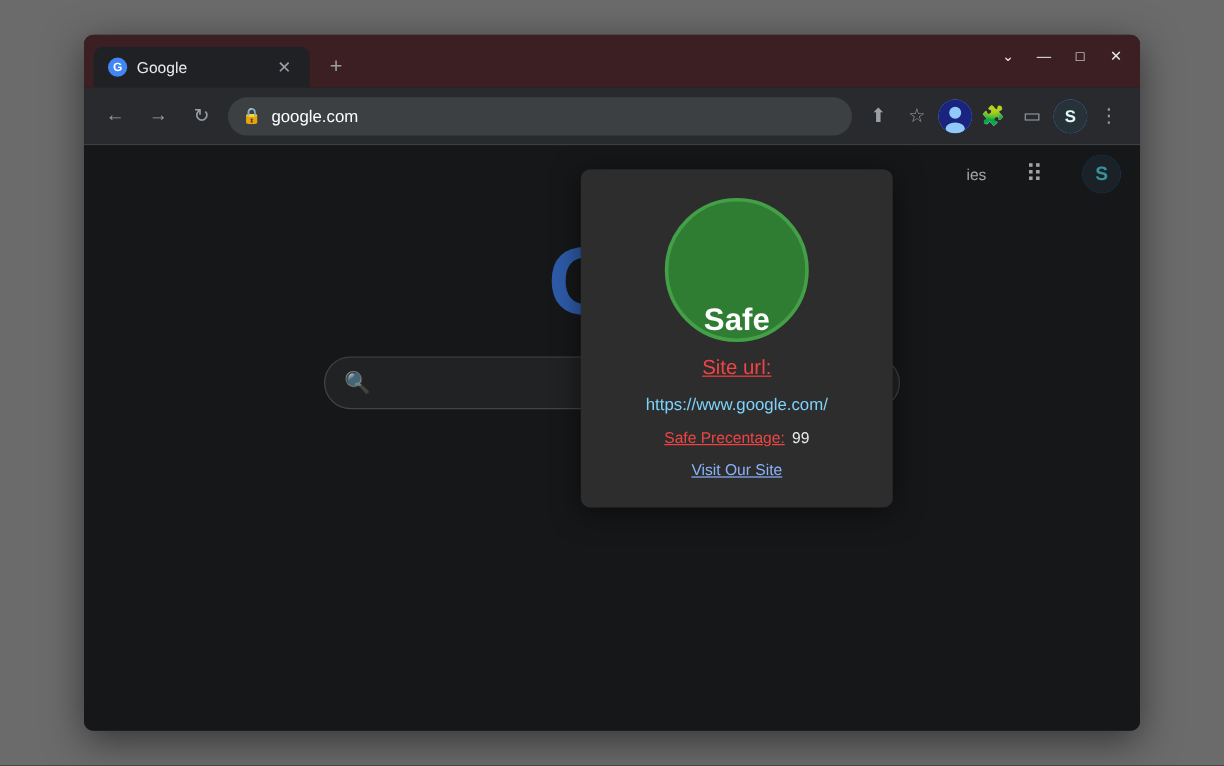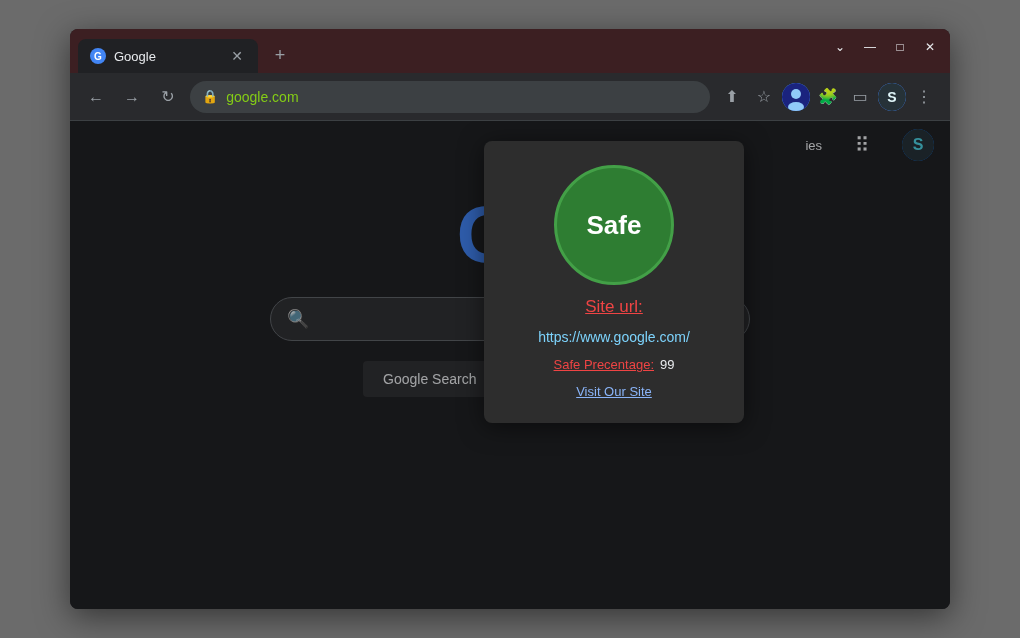--- a/index.html
+++ b/index.html
@@ -155,21 +155,21 @@
       padding: 0 12px;
       gap: 8px;
     }
 
     .lock-icon {
       color: #9aa0a6;
       font-size: 13px;
     }
 
     .address-text {
-      color: #84cc16;
+      color: #ffffff;
       font-size: 14px;
     }
 
     .toolbar-icons {
       display: flex;
       align-items: center;
       gap: 4px;
     }
 
     .toolbar-icon {
@@ -338,21 +338,21 @@
       gap: 12px;
       box-shadow: 0 4px 24px rgba(0,0,0,0.5);
     }
 
     .safe-circle {
       width: 120px;
       height: 120px;
       border-radius: 50%;
       background: #2e7d32;
       display: flex;
-      align-items: center;
+      align-items: flex-end;
       justify-content: center;
       border: 3px solid #43a047;
     }
 
     .safe-text {
       color: white;
       font-size: 26px;
       font-weight: bold;
     }
 
@@ -455,24 +455,20 @@
     </div>
 
     <div class="search-container">
       <div class="search-box">
         <span class="search-icon">🔍</span>
         <span class="search-input-fake"></span>
         <span class="mic-icon">🎤</span>
       </div>
     </div>
 
-    <div class="button-row">
-      <button class="google-btn">Google Search</button>
-      <button class="google-btn">I'm Feeling Lucky</button>
-    </div>
 
 
     <div class="popup-overlay"></div>
 
     <div class="safe-popup">
       <div class="safe-circle">
         <span class="safe-text">Safe</span>
       </div>
       <span class="site-url-label">Site url:</span>
       <span class="site-url-value">https://www.google.com/</span>

